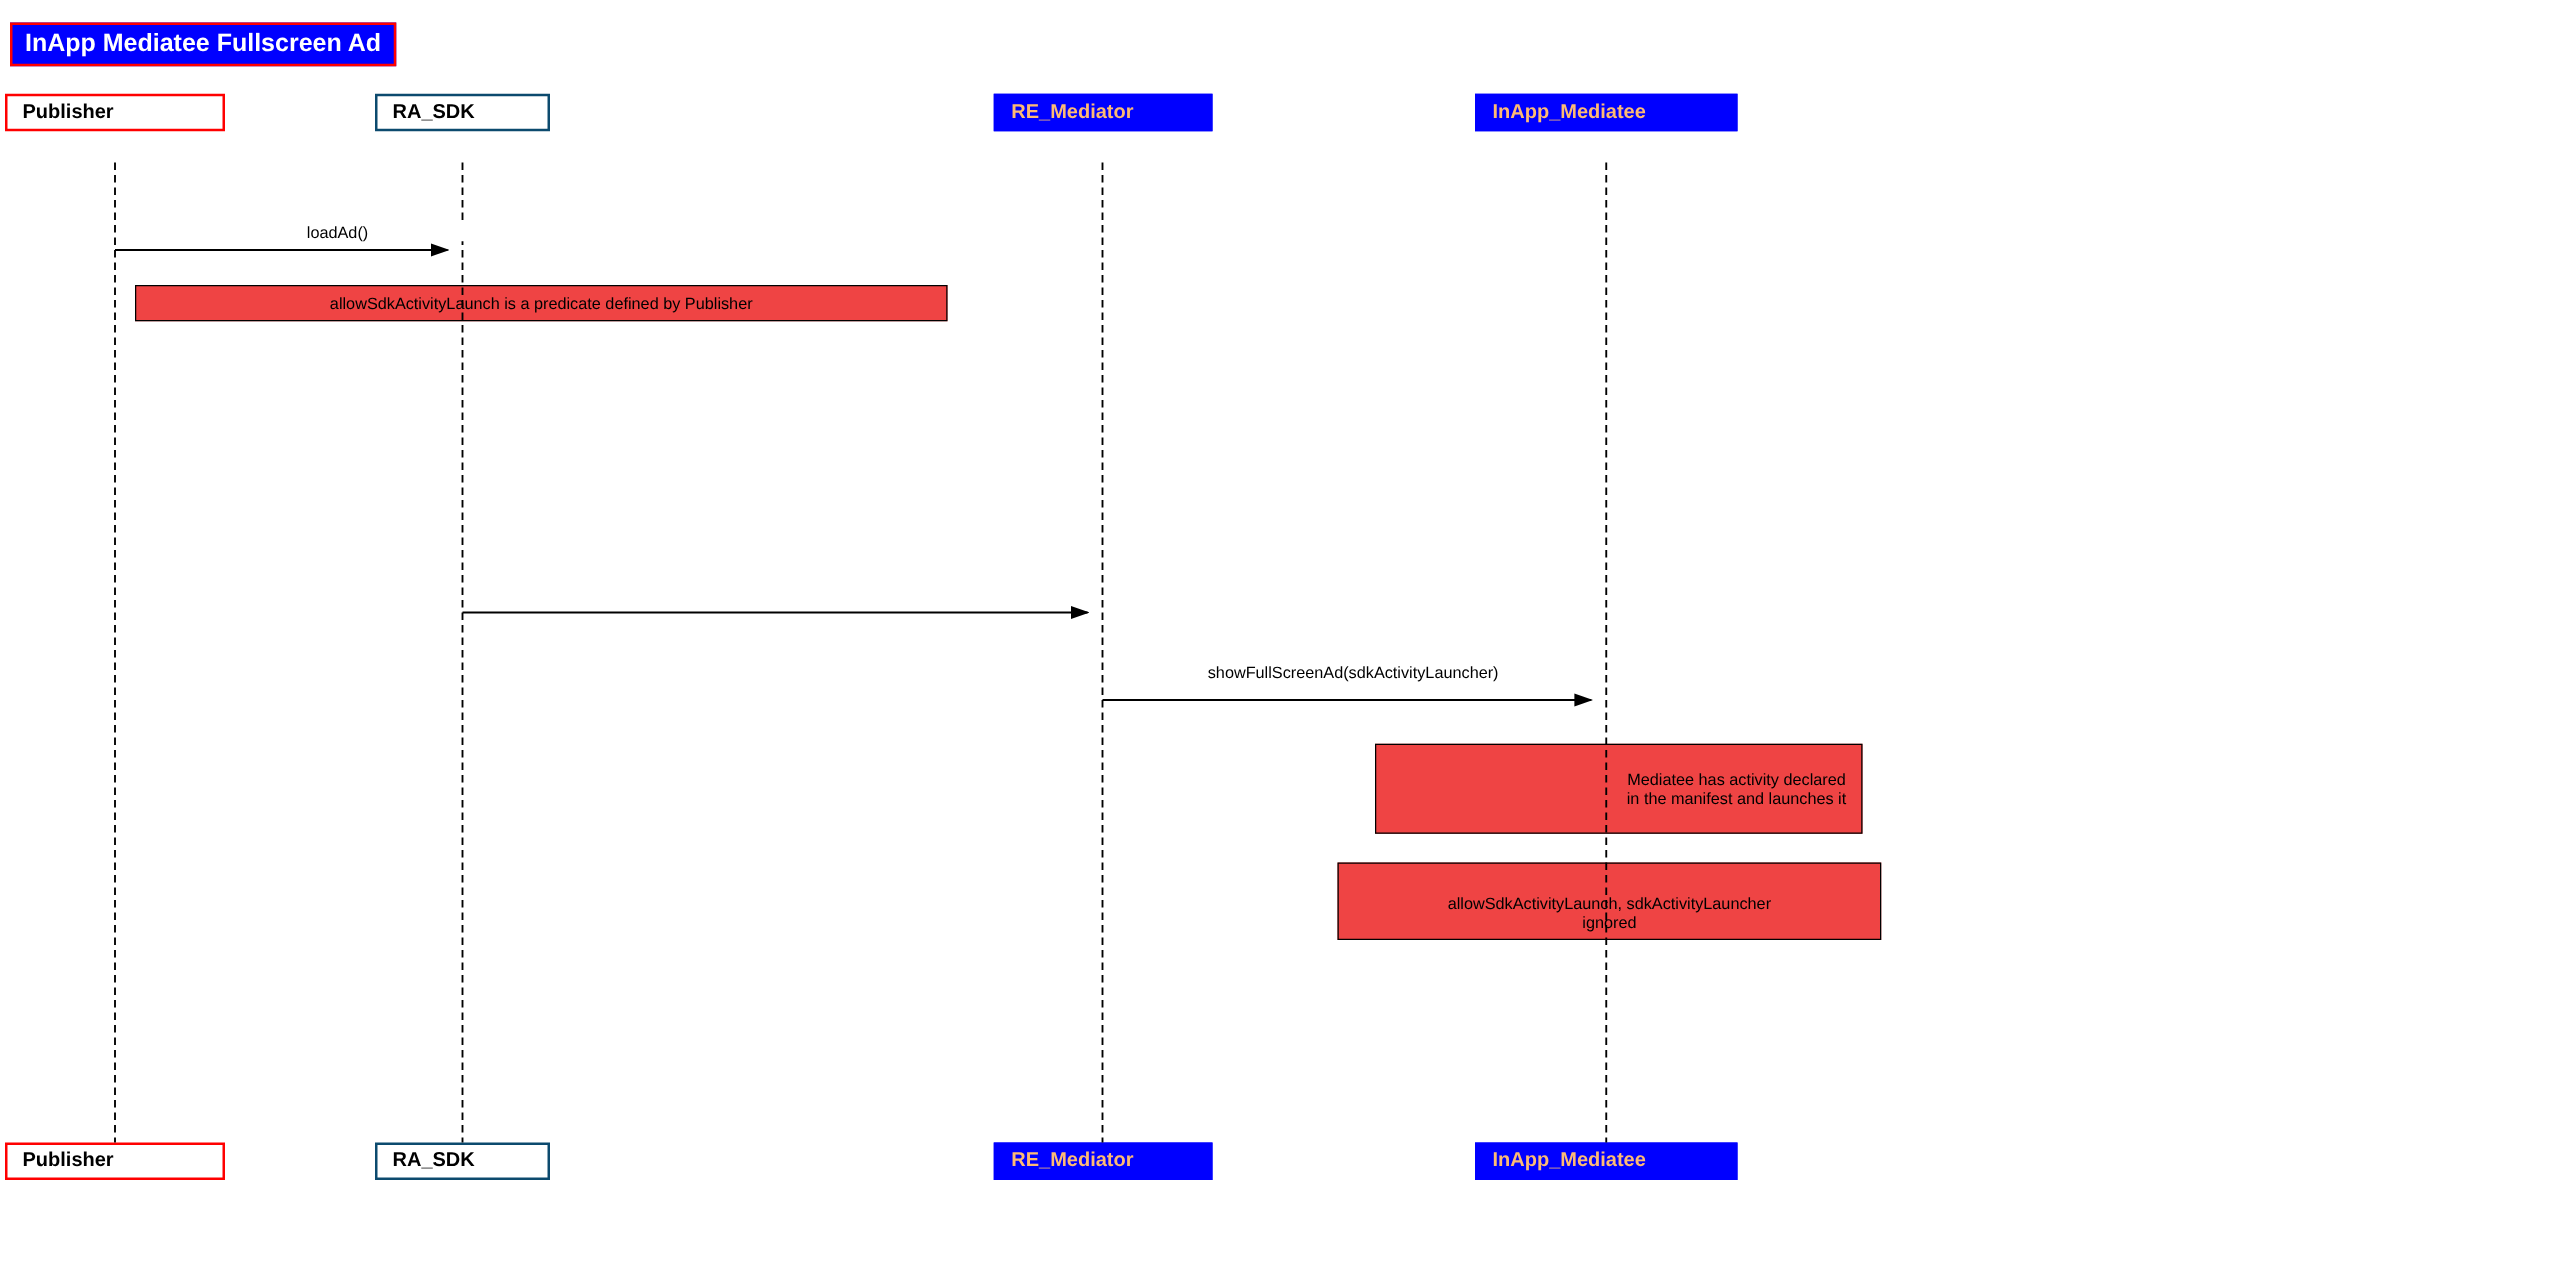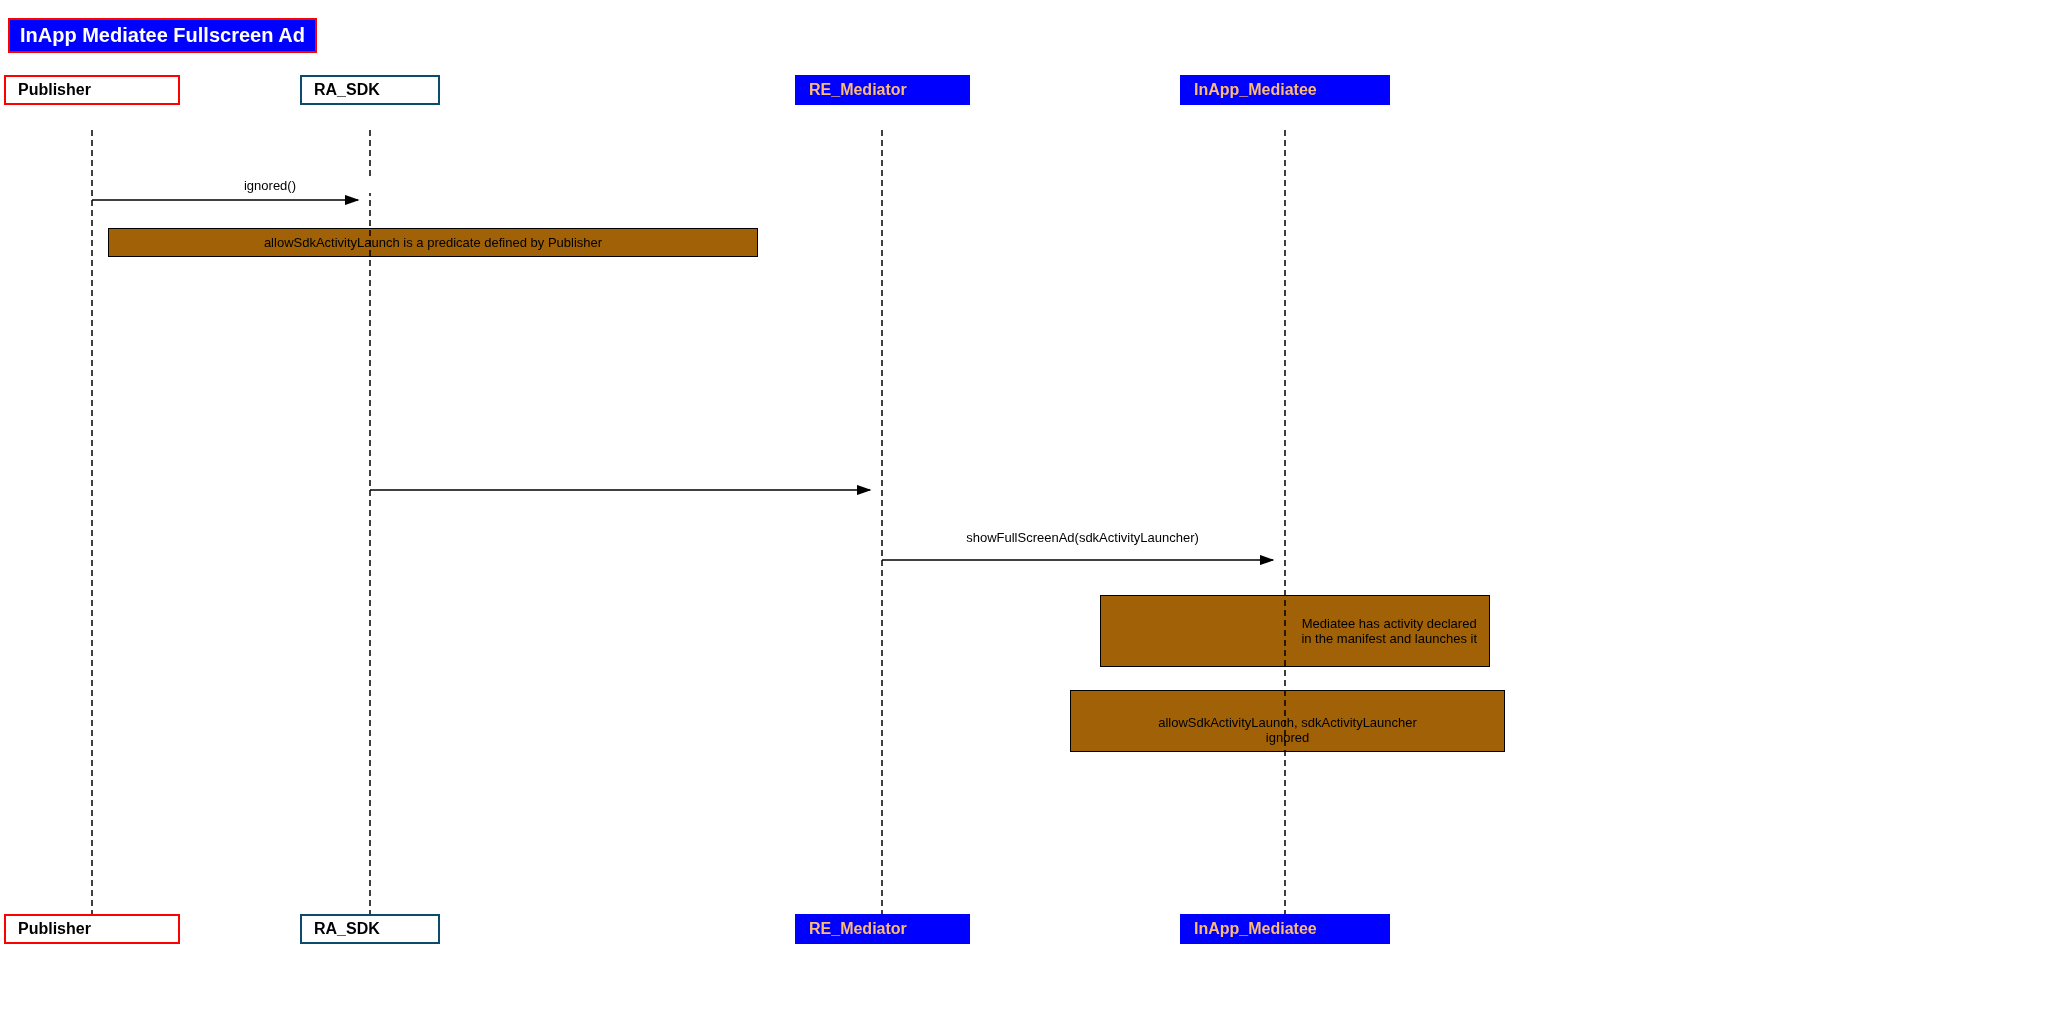--- a/index.html
+++ b/index.html
@@ -58,21 +58,21 @@
       left: 0;
       width: 2048px;
       height: 1019px;
       pointer-events: none;
     }
 
     
     .note-box {
       position: absolute;
       border: 1.5px solid black;
-      background: #a16207;
+      background: #ef4444;
       padding: 6px 12px;
       text-align: center;
       font-size: 13px;
     }
 
     .message-label {
       position: absolute;
       font-size: 13px;
       text-align: center;
       background: white;
@@ -143,21 +143,21 @@
 
     <line x1="92" y1="200" x2="358" y2="200" stroke="#000" stroke-width="1.5" marker-end="url(#arrowhead)"></line>
 
     <line x1="370" y1="490" x2="870" y2="490" stroke="#000" stroke-width="1.5" marker-end="url(#arrowhead)"></line>
 
     <line x1="882" y1="560" x2="1273" y2="560" stroke="#000" stroke-width="1.5" marker-end="url(#arrowhead)"></line>
 
   </svg>
 
   <div class="message-label" style="left:160px; top:178px; width:220px;">
-    <span>ignored()</span>
+    <span>loadAd()</span>
   </div>
 
 
   <div class="message-label" style="left:890px; top:530px; width:385px; text-align:center;">
     <span>showFullScreenAd(sdkActivityLauncher)</span>
   </div>
 
 </div>
 
 </body></html>

